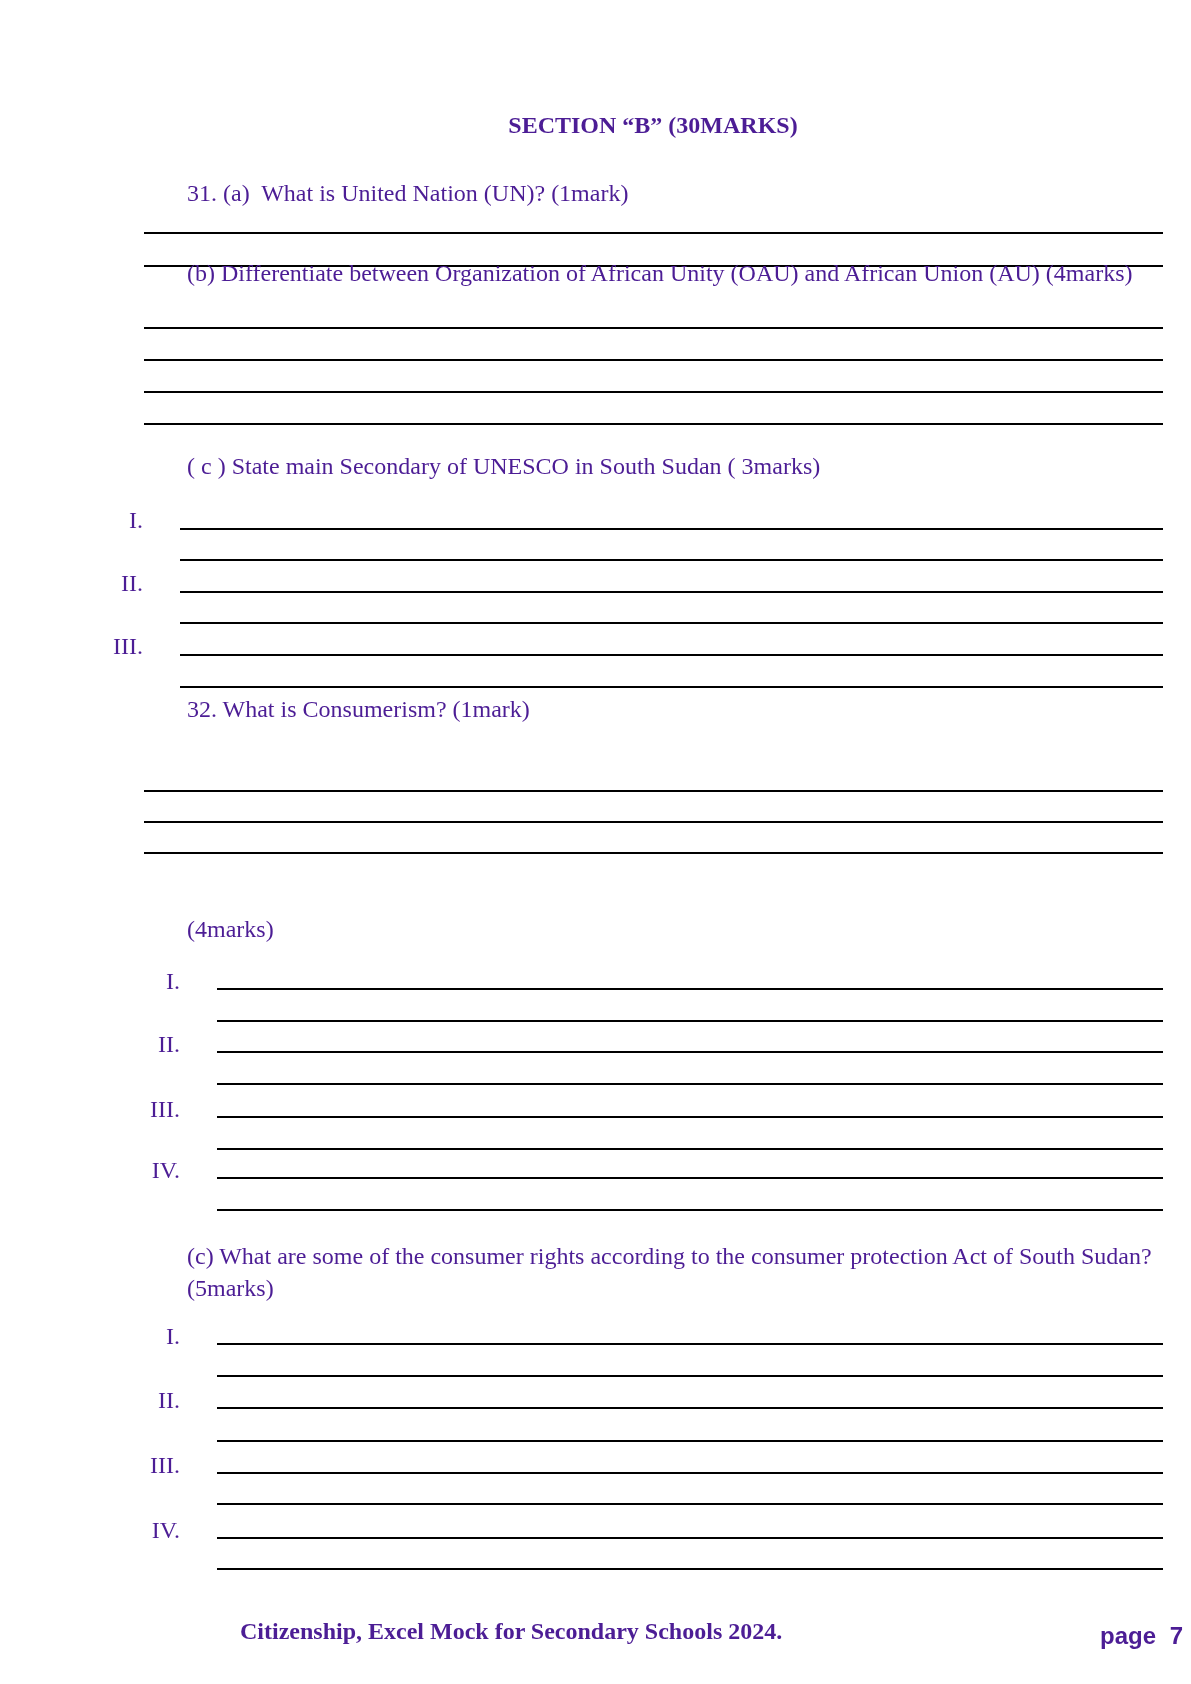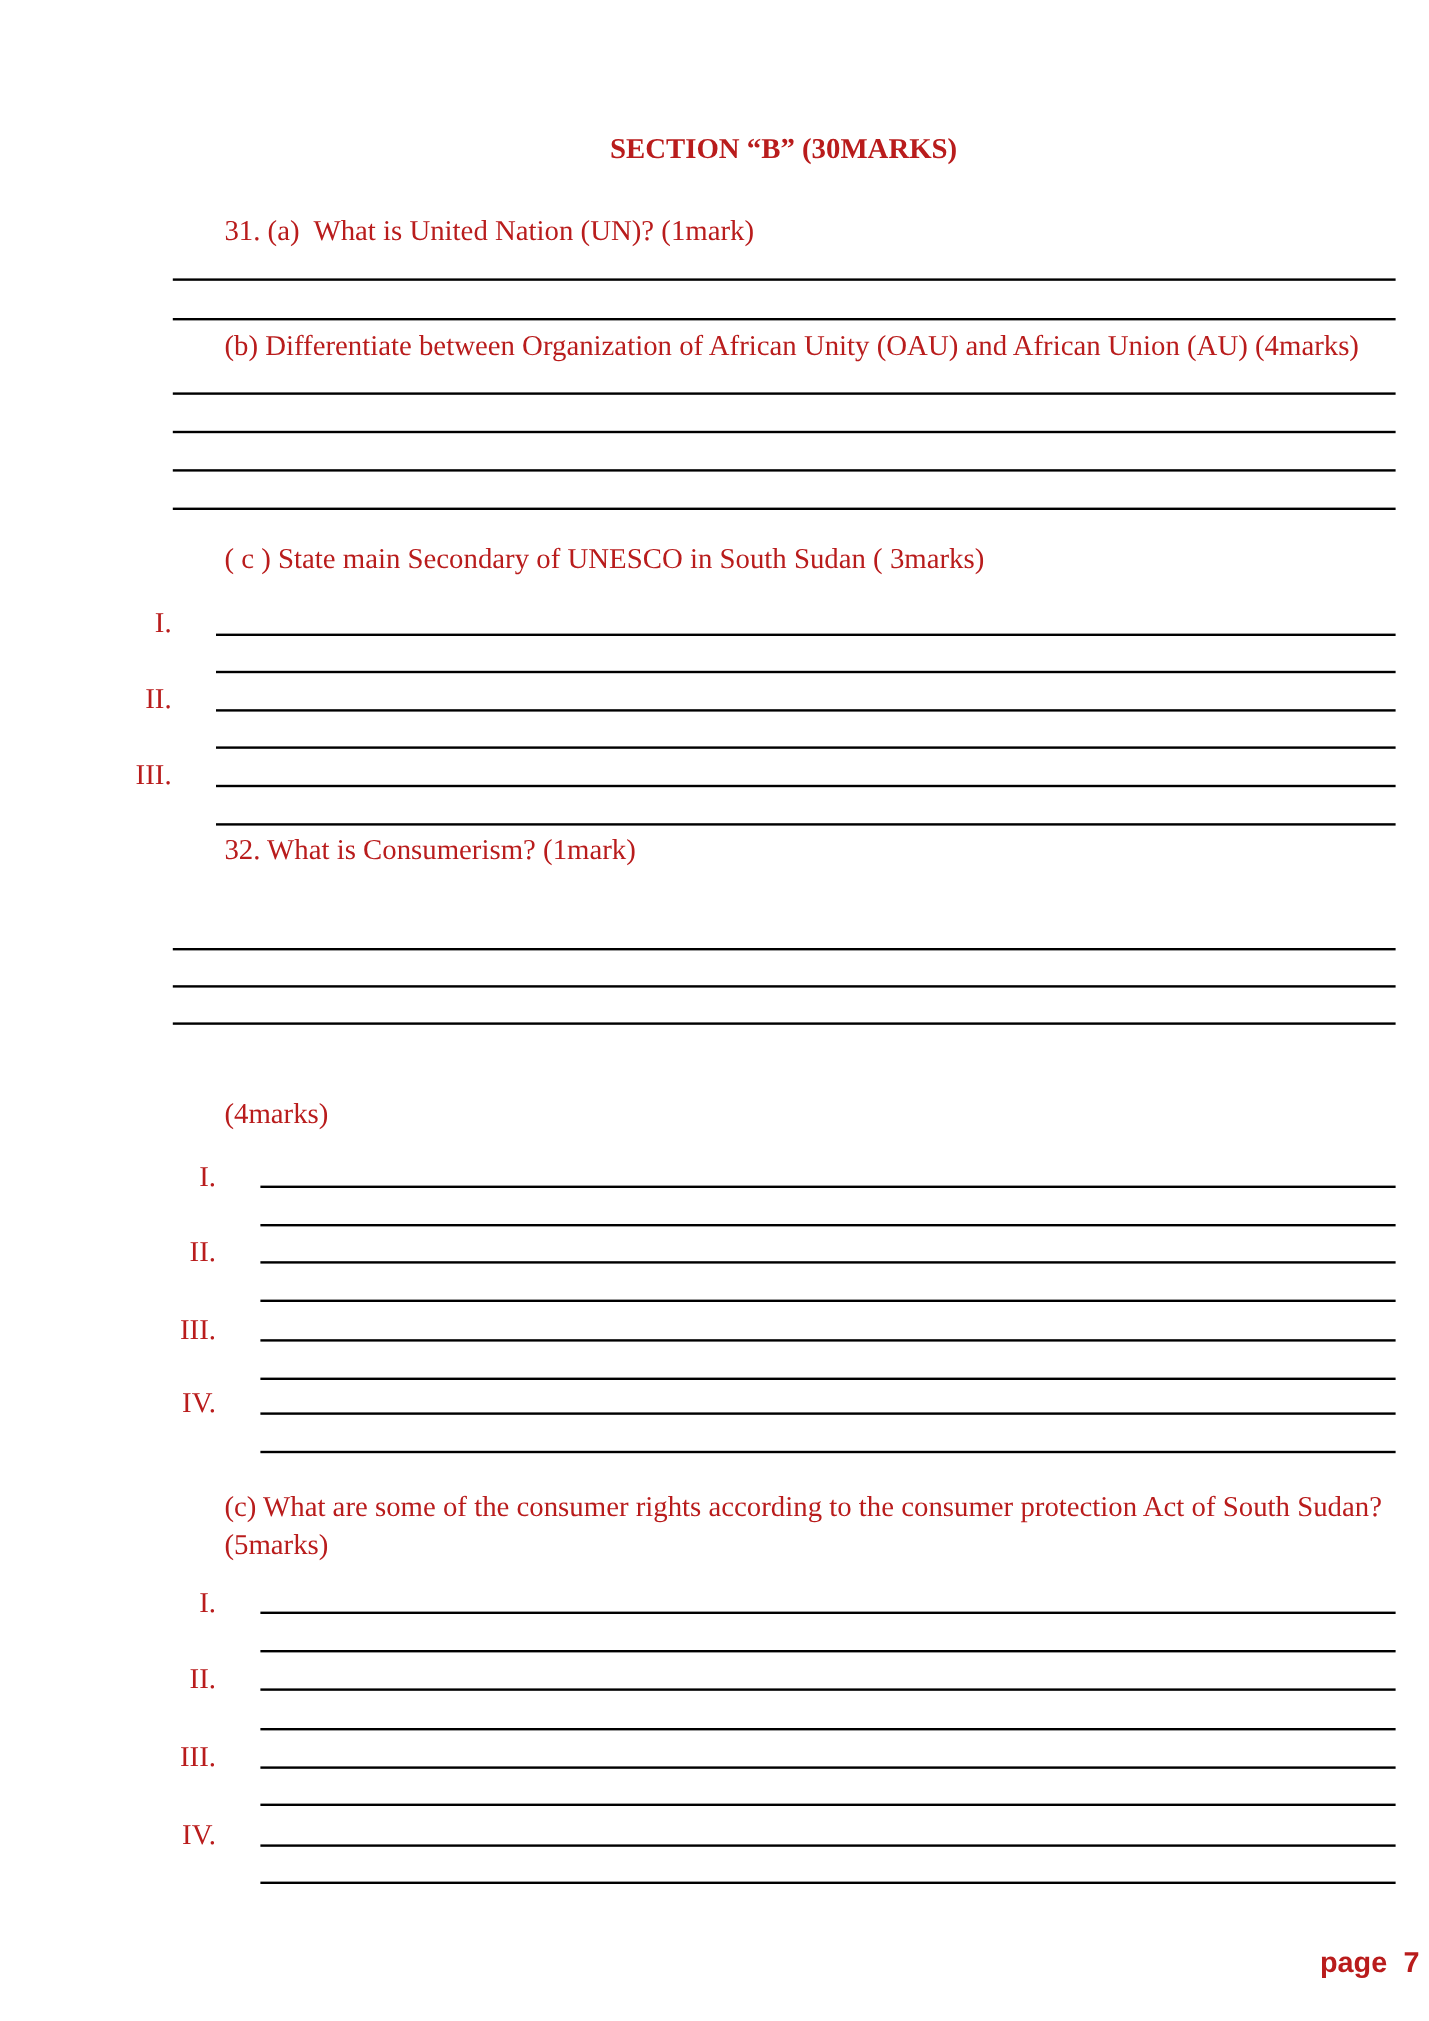--- a/index.html
+++ b/index.html
@@ -2,21 +2,21 @@
 <html><head>
 <meta charset="utf-8">
 <style>
   html, body { margin: 0; padding: 0; background: #ffffff; }
   .page {
     position: relative;
     width: 1191px;
     height: 1684px;
     background: #ffffff;
     font-family: "Liberation Serif", serif;
-    color: #b91c1c;
+    color: #4c1d95;
     overflow: hidden;
   }
   .hdr {
     position: absolute;
     left: 143px;
     width: 1020px;
     text-align: center;
     font-weight: bold;
     font-size: 24px;
     white-space: pre;
@@ -65,21 +65,21 @@
 <body>
 
 <div class="page">
 
   <div class="hdr" style="top:112px">SECTION “B” (30MARKS)</div>
 
   <div class="qt" style="left:143px; top:180px">31. (a)  What is United Nation (UN)? (1mark)</div>
   <div class="aline w-full" style="top:232px"></div>
   <div class="aline w-full" style="top:265px"></div>
 
-  <div class="qt" style="left:143px; top:276px">(b) Differentiate between Organization of African Unity (OAU) and African Union (AU) (4marks)</div>
+  <div class="qt" style="left:143px; top:260px">(b) Differentiate between Organization of African Unity (OAU) and African Union (AU) (4marks)</div>
   <div class="aline w-full" style="top:327px"></div>
   <div class="aline w-full" style="top:359px"></div>
   <div class="aline w-full" style="top:391px"></div>
   <div class="aline w-full" style="top:423px"></div>
 
   <div class="qt" style="left:143px; top:453px">( c ) State main Secondary of UNESCO in South Sudan ( 3marks)</div>
 
   <div class="rn rx31" style="top:508px">I.</div>
   <div class="aline w-c31" style="top:528px"></div>
   <div class="aline w-c31" style="top:559px"></div>
@@ -127,15 +127,16 @@
   <div class="aline w-c32" style="top:1440px"></div>
 
   <div class="rn rx32" style="top:1453px">III.</div>
   <div class="aline w-c32" style="top:1472px"></div>
   <div class="aline w-c32" style="top:1503px"></div>
 
   <div class="rn rx32" style="top:1518px">IV.</div>
   <div class="aline w-c32" style="top:1537px"></div>
   <div class="aline w-c32" style="top:1568px"></div>
 
+  <div class="footer-left" style="left:240px; top:1618px">Citizenship, Excel Mock for Secondary Schools 2024.</div>
   <div class="page-num" style="left:1100px; top:1622px">page 7</div>
 
 </div>
 
 </body></html>

